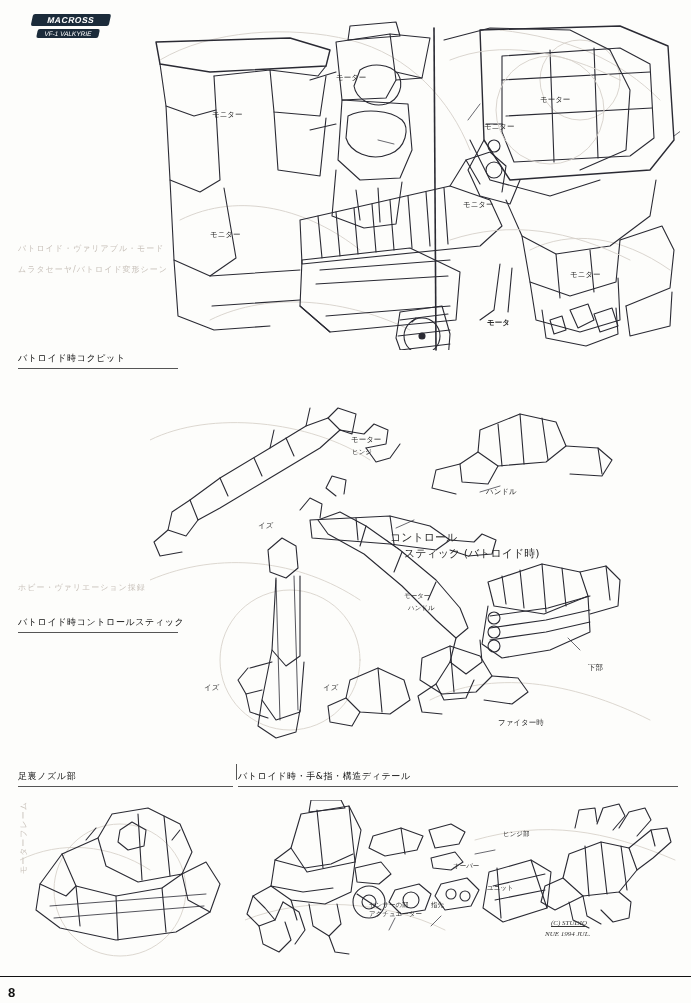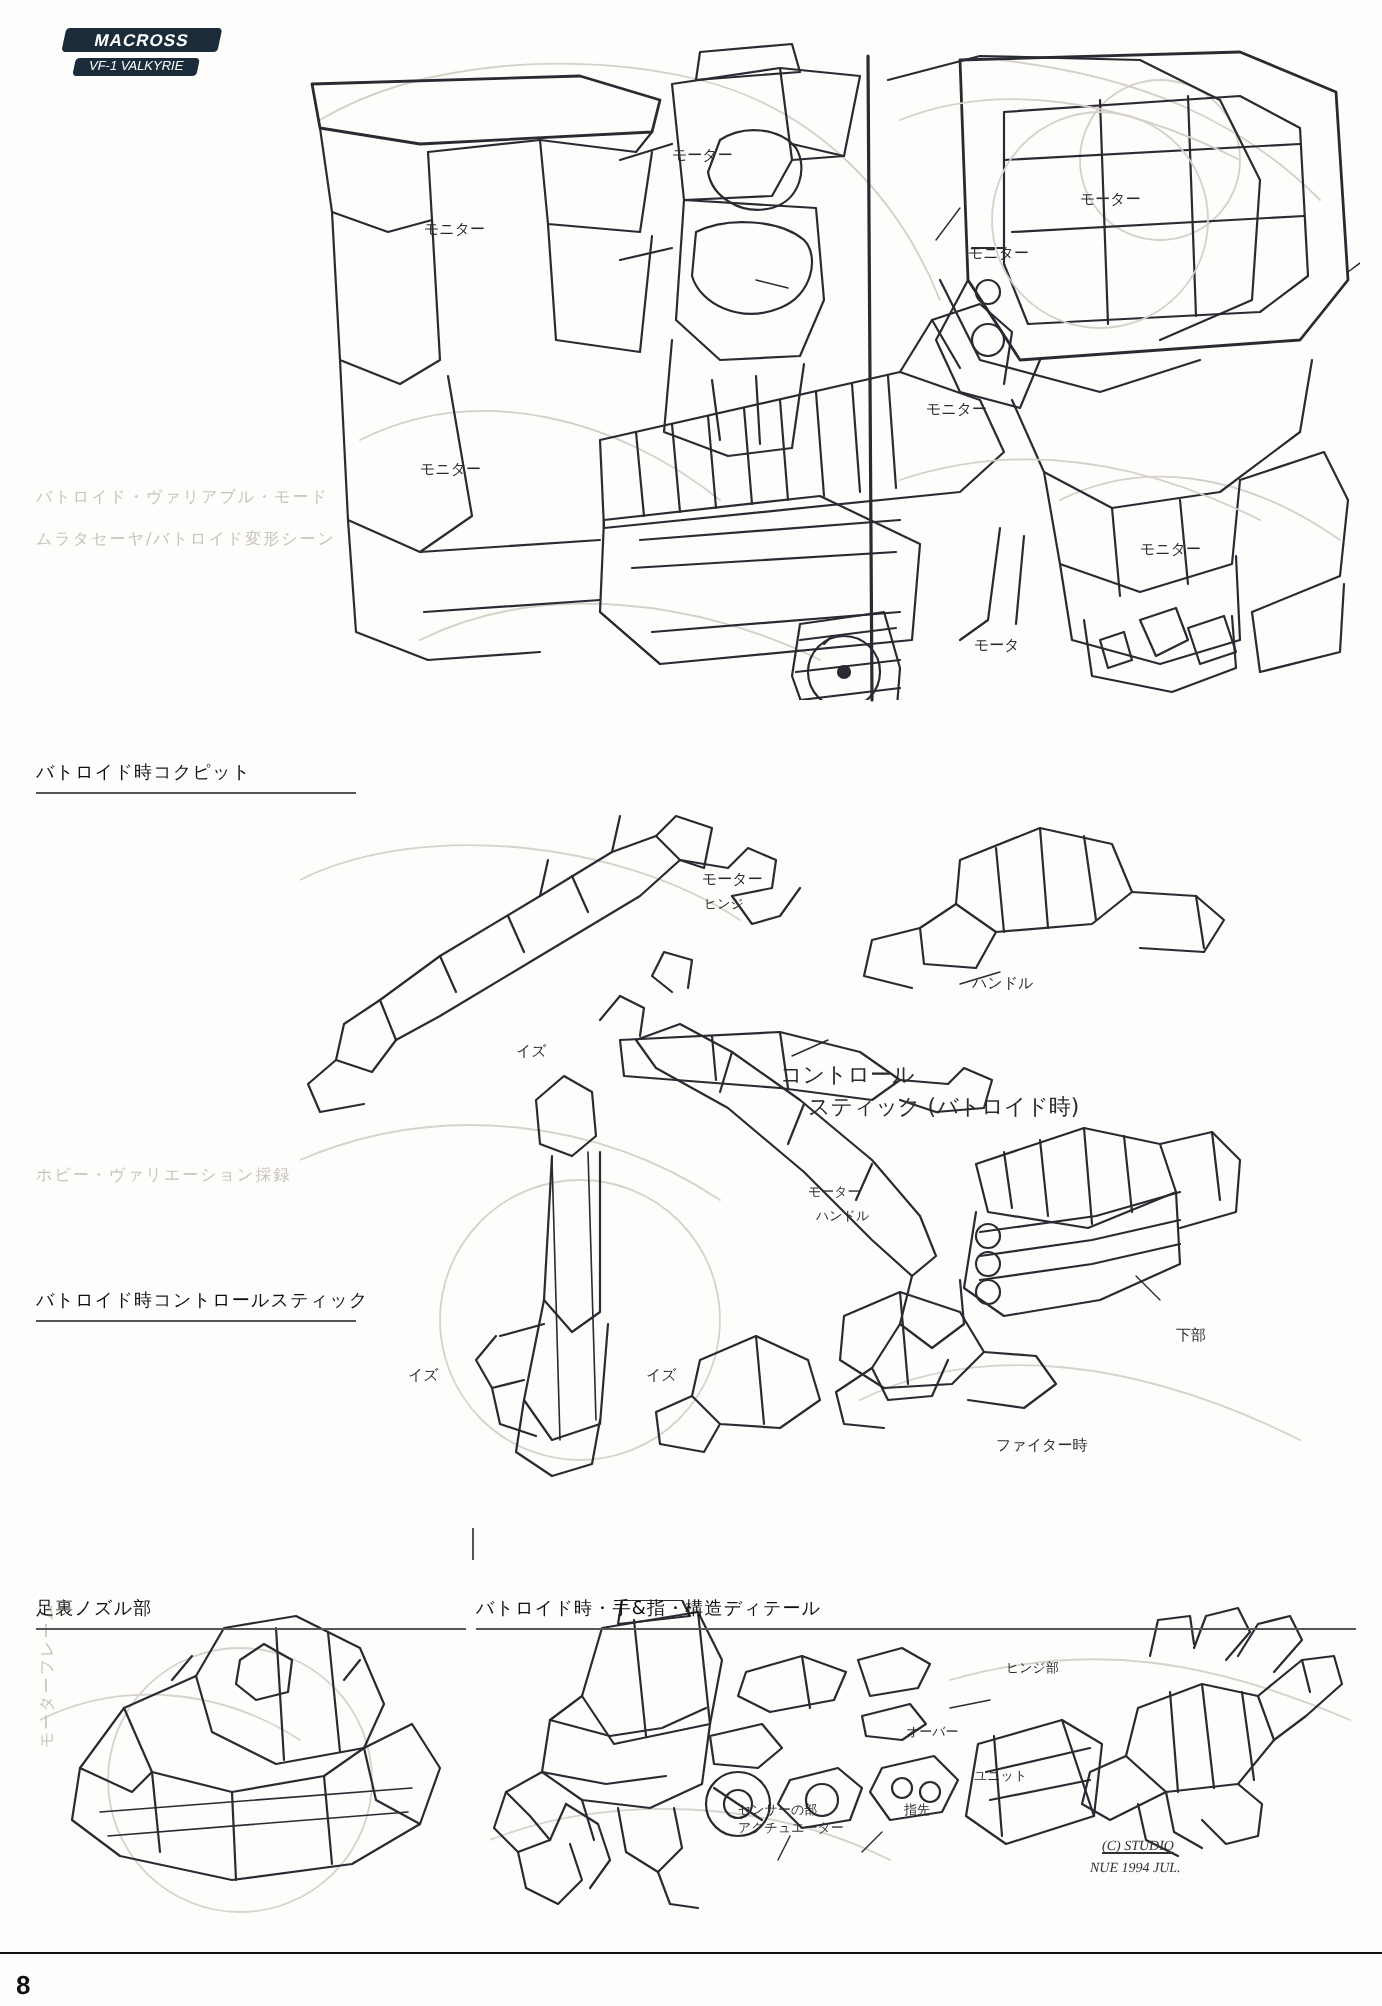--- a/index.html
+++ b/index.html
@@ -60,21 +60,20 @@
   }
 
   
   .caption {
     position: absolute;
     font-family: "DejaVu Sans", sans-serif;
     font-size: 9px;
     color: #111;
     letter-spacing: 0.6px;
     white-space: nowrap;
-    margin-top: 28px;
   }
   .caption .rule {
     display: block;
     border-bottom: 1px solid #555;
     margin-top: 3px;
   }
 
   
   .footer-bar {
     position: absolute;
@@ -441,39 +440,39 @@
   <div class="ghost" style="left:18px;top:582px;">ホビー・ヴァリエーション採録</div>
   <div class="ghost" style="left:18px;top:874px;transform:rotate(-90deg);transform-origin:left top;">モーターフレーム</div>
 
   <div class="anno" style="left:336px;top:73px;">モーター</div>
   <div class="anno" style="left:212px;top:110px;">モニター</div>
   <div class="anno" style="left:540px;top:95px;">モーター</div>
   <div class="anno" style="left:484px;top:122px;">モニター</div>
   <div class="anno" style="left:463px;top:200px;">モニター</div>
   <div class="anno" style="left:210px;top:230px;">モニター</div>
   <div class="anno" style="left:570px;top:270px;">モニター</div>
-  <div class="anno" style="left:487px;top:318px;">モータ</div>
+  <div class="anno" style="left:487px;top:318px;font-weight:bold;">モータ</div>
   <div class="anno" style="left:351px;top:435px;">モーター</div>
   <div class="anno sm" style="left:352px;top:448px;">ヒンジ</div>
   <div class="anno" style="left:486px;top:487px;">ハンドル</div>
   <div class="anno lg" style="left:390px;top:530px;">コントロール</div>
   <div class="anno lg" style="left:404px;top:546px;">スティック (バトロイド時)</div>
   <div class="anno" style="left:258px;top:521px;">イズ</div>
   <div class="anno sm" style="left:404px;top:592px;">モーター</div>
   <div class="anno sm" style="left:408px;top:604px;">ハンドル</div>
   <div class="anno" style="left:204px;top:683px;">イズ</div>
   <div class="anno" style="left:323px;top:683px;">イズ</div>
   <div class="anno" style="left:498px;top:718px;">ファイター時</div>
   <div class="anno" style="left:588px;top:663px;">下部</div>
   <div class="anno sm" style="left:503px;top:830px;">ヒンジ部</div>
   <div class="anno sm" style="left:453px;top:862px;">オーバー</div>
   <div class="anno sm" style="left:487px;top:884px;">ユニット</div>
   <div class="anno sm" style="left:369px;top:901px;">センサーの部</div>
   <div class="anno sm" style="left:369px;top:910px;">アクチュエーター</div>
-  <div class="anno sm" style="left:431px;top:901px;margin-left:21px;">指先</div>
+  <div class="anno sm" style="left:431px;top:901px;">指先</div>
 
   <div class="sig" style="left:551px;top:919px;text-decoration:underline;">(C) STUDIO</div>
   <div class="sig" style="left:545px;top:930px;">NUE 1994 JUL.</div>
 
   <div class="caption" style="left:18px;top:352px;width:160px;">
     <span>バトロイド時コクピット</span>
     <span class="rule"></span>
   </div>
 
   <div class="caption" style="left:18px;top:616px;width:160px;">

